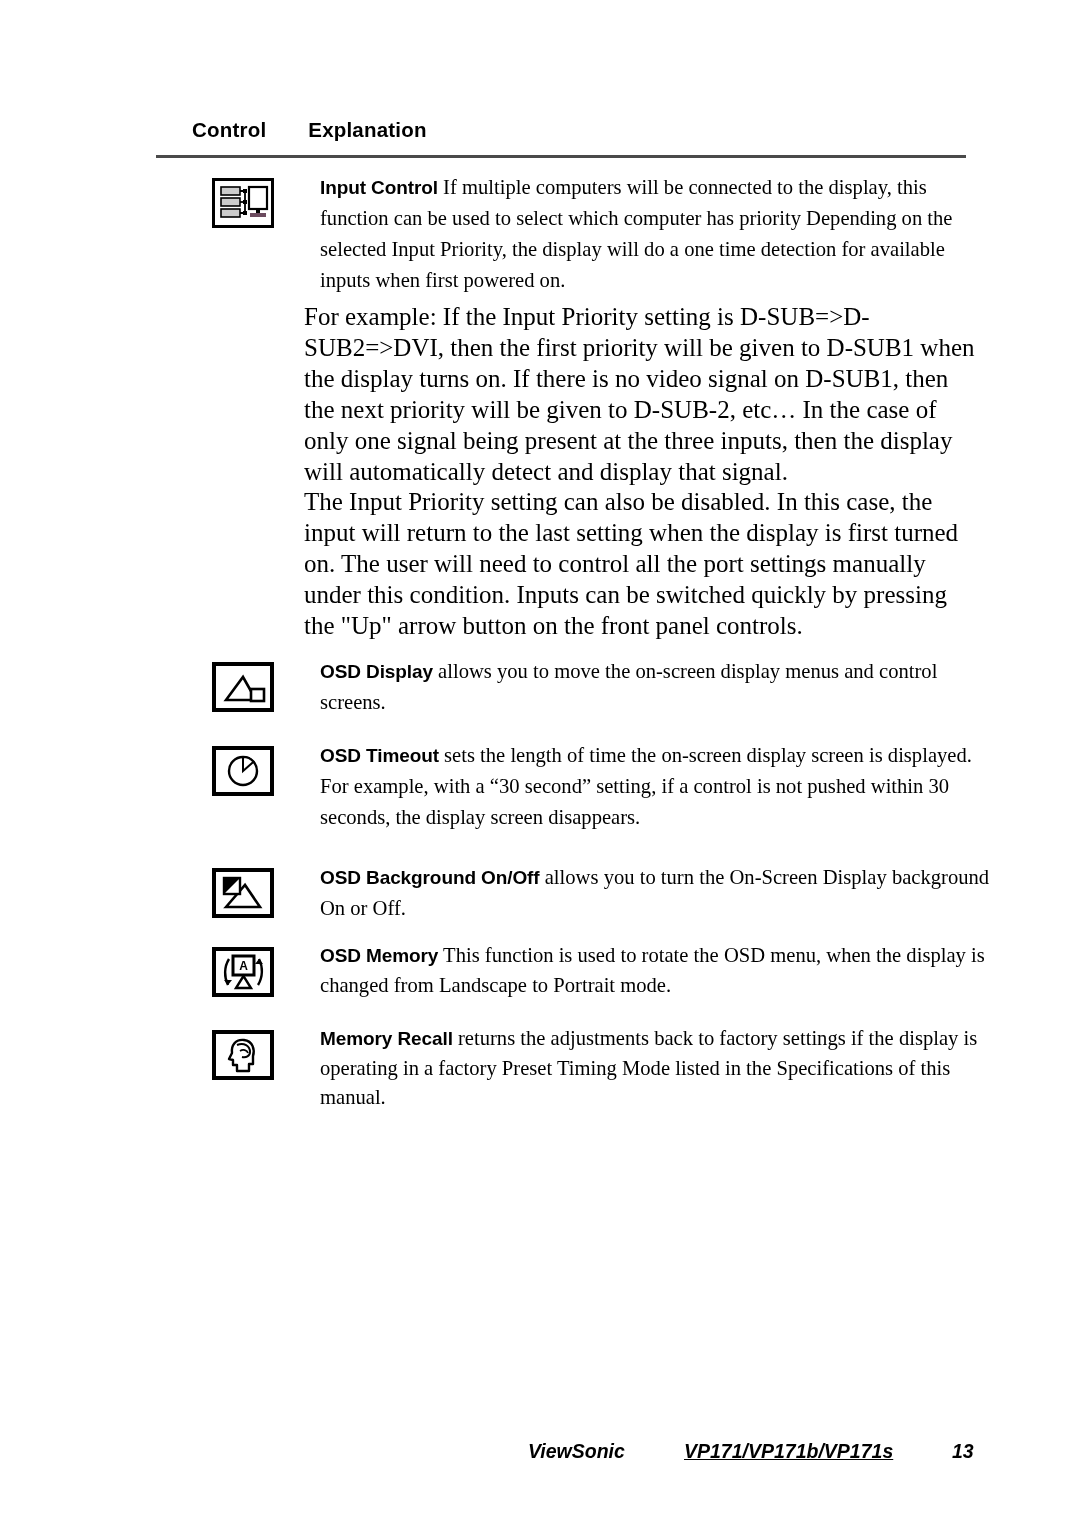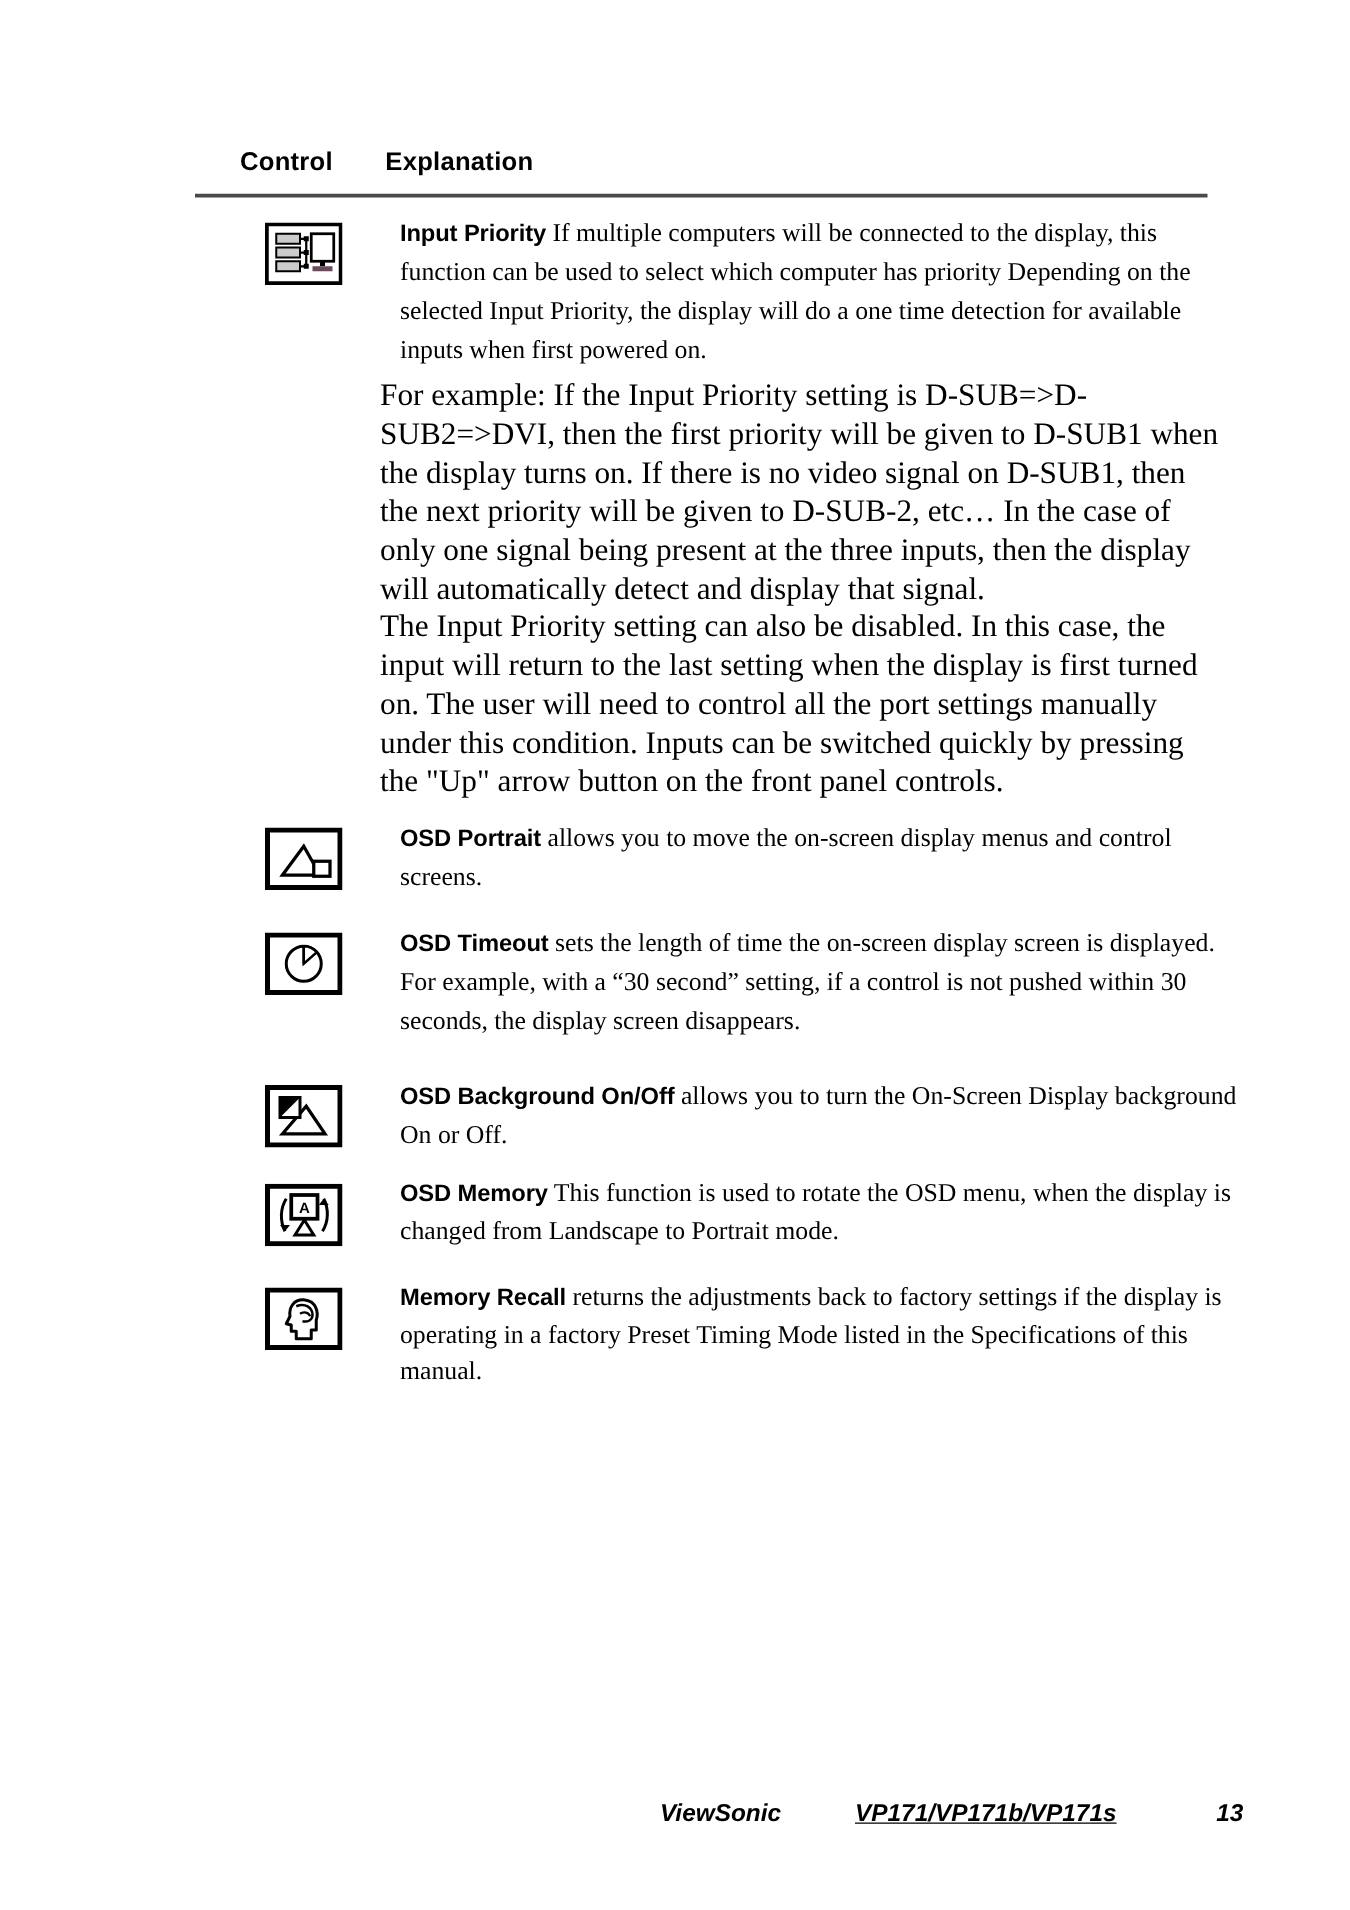--- a/index.html
+++ b/index.html
@@ -93,21 +93,21 @@
     top: 1440px;
     width: 1080px;
     font-family: "Liberation Sans", sans-serif;
     font-style: italic;
     font-weight: bold;
     font-size: 19.5px;
     white-space: nowrap;
   }
   .footer .f-brand { position: absolute; left: 512px; }
   .footer .f-model { position: absolute; left: 668px; text-decoration: underline; }
-  .footer .f-page  { position: absolute; left: 957px; }
+  .footer .f-page  { position: absolute; left: 936px; }
 </style>
 </head>
 <body>
 
 <div class="page">
 
   <div class="header-row">
     <span class="col-control">Control</span><span class="col-explanation">Explanation</span>
   </div>
   <div class="header-rule"></div>
@@ -128,42 +128,42 @@
         <rect x="31" y="11" width="4" height="4" fill="#000000"></rect>
         <rect x="31" y="22" width="4" height="4" fill="#000000"></rect>
         <rect x="31" y="33" width="4" height="4" fill="#000000"></rect>
 
         <rect x="37" y="9" width="18" height="22" fill="#ffffff" stroke="#000000" stroke-width="2.2"></rect>
         <rect x="44" y="31" width="4" height="4" fill="#000000"></rect>
         <rect x="38" y="35" width="16" height="4" fill="#6b4a5e"></rect>
       </svg>
     </div>
     <div class="text-cell">
-      <span class="lbl">Input Priority</span><span> If multiple computers will be connected to the display, this function can be used to select which computer has priority Depending on the selected Input Priority, the display will do a one time detection for available inputs when first powered on.</span>
+      <span class="lbl">Input Control</span><span> If multiple computers will be connected to the display, this function can be used to select which computer has priority Depending on the selected Input Priority, the display will do a one time detection for available inputs when first powered on.</span>
     </div>
   </div>
 
   <div class="para" style="top:301px;">
     <span>For example: If the Input Priority setting is D-SUB=&gt;D-SUB2=&gt;DVI, then the first priority will be given to D-SUB1 when the display turns on. If there is no video signal on D-SUB1, then the next priority will be given to D-SUB-2, etc… In the case of only one signal being present at the three inputs, then the display will automatically detect and display that signal.</span>
   </div>
 
   <div class="para" style="top:486px;">
     <span>The Input Priority setting can also be disabled. In this case, the input will return to the last setting when the display is first turned on. The user will need to control all the port settings manually under this condition. Inputs can be switched quickly by pressing the "Up" arrow button on the front panel controls.</span>
   </div>
 
   <div class="entry" style="left:196px; top:662px;">
     <div class="icon-cell">
       <svg class="ico" viewBox="0 0 62 50">
         <rect x="2" y="2" width="58" height="46" fill="#ffffff" stroke="#000000" stroke-width="4"></rect>
         <polygon points="14,38 31,15 44,38" fill="#ffffff" stroke="#000000" stroke-width="2.6"></polygon>
         <rect x="39" y="27" width="13" height="12" fill="#ffffff" stroke="#000000" stroke-width="2.6"></rect>
       </svg>
     </div>
     <div class="text-cell">
-      <span class="lbl">OSD Portrait</span><span> allows you to move the on-screen display menus and control screens.</span>
+      <span class="lbl">OSD Display</span><span> allows you to move the on-screen display menus and control screens.</span>
     </div>
   </div>
 
   <div class="entry" style="left:196px; top:746px;">
     <div class="icon-cell">
       <svg class="ico" viewBox="0 0 62 50">
         <rect x="2" y="2" width="58" height="46" fill="#ffffff" stroke="#000000" stroke-width="4"></rect>
         <circle cx="31" cy="25" r="14" fill="#ffffff" stroke="#000000" stroke-width="2.4"></circle>
         <path d="M31 25 L31 11 A14 14 0 0 1 41.5 15.8 Z" fill="#ffffff" stroke="#000000" stroke-width="2"></path>
         <line x1="31" y1="25" x2="31" y2="11" stroke="#000000" stroke-width="2"></line>

